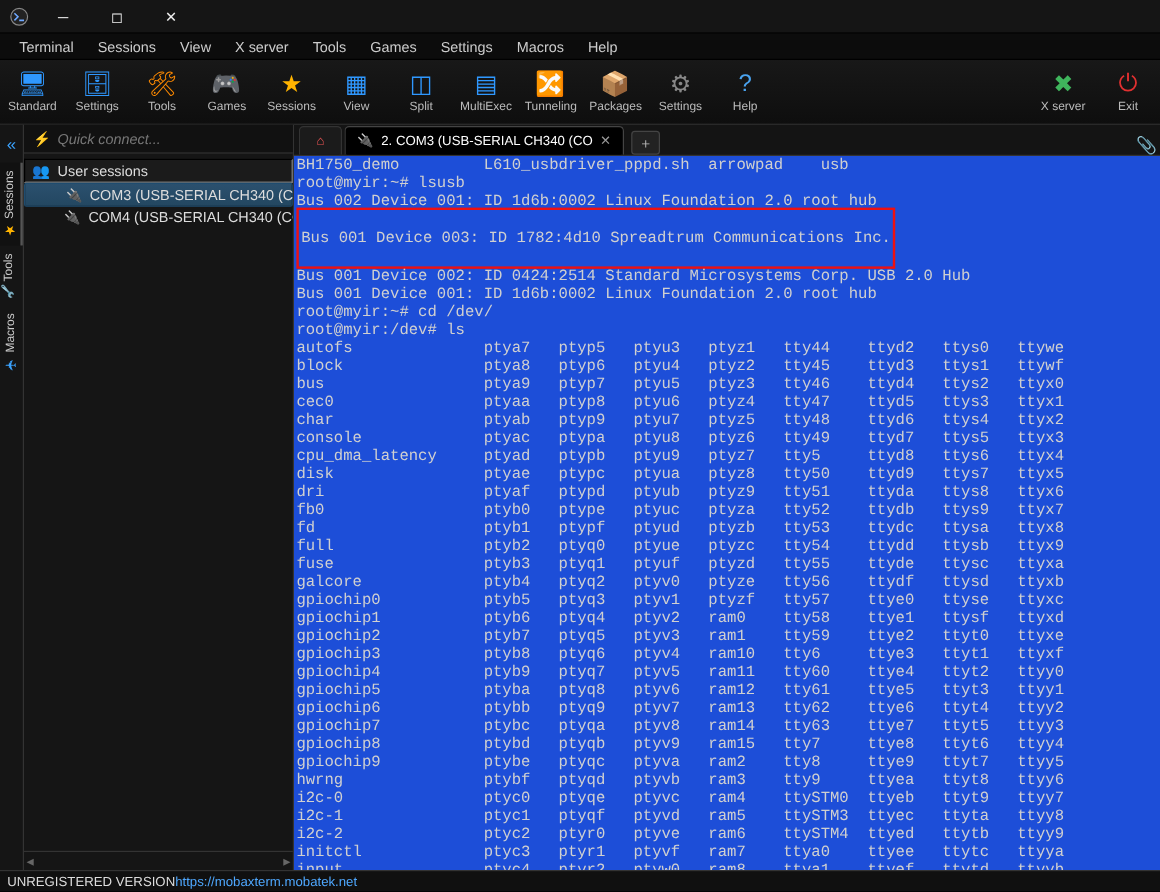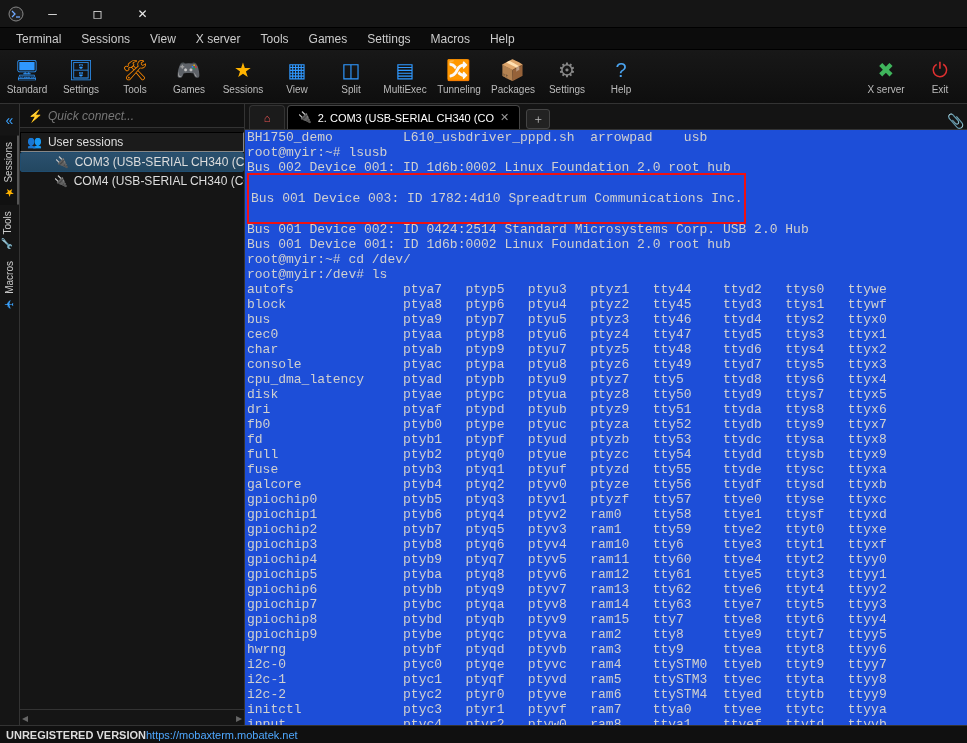--- a/index.html
+++ b/index.html
@@ -100,21 +100,21 @@
 }
 .term .hl {
   display:inline-block; border:2px solid #e11; padding:16px 2px; margin:-2px 0;
 }
 
 .status {
   height:18px; background:#101010; border-top:1px solid #333;
   display:flex; align-items:center; font-size:11px; color:#bbb; padding:0 6px;
 }
 .status a { color:#4fa8ff; text-decoration:none; }
-.status .bold { font-weight:bold; color:#ddd; }
+.status .bold { font-weight:normal; color:#ddd; }
 </style>
 </head>
 <body>
 
 <div class="titlebar">
   <svg class="icon-svg" viewBox="0 0 16 16">
     <circle cx="8" cy="8" r="7" fill="#222" stroke="#888"></circle>
     <path d="M4 5 L7 8 L4 11" stroke="#6fa8ff" fill="none" stroke-width="1.3"></path>
     <path d="M8 11 L12 11" stroke="#6fa8ff" stroke-width="1.3"></path>
   </svg>

